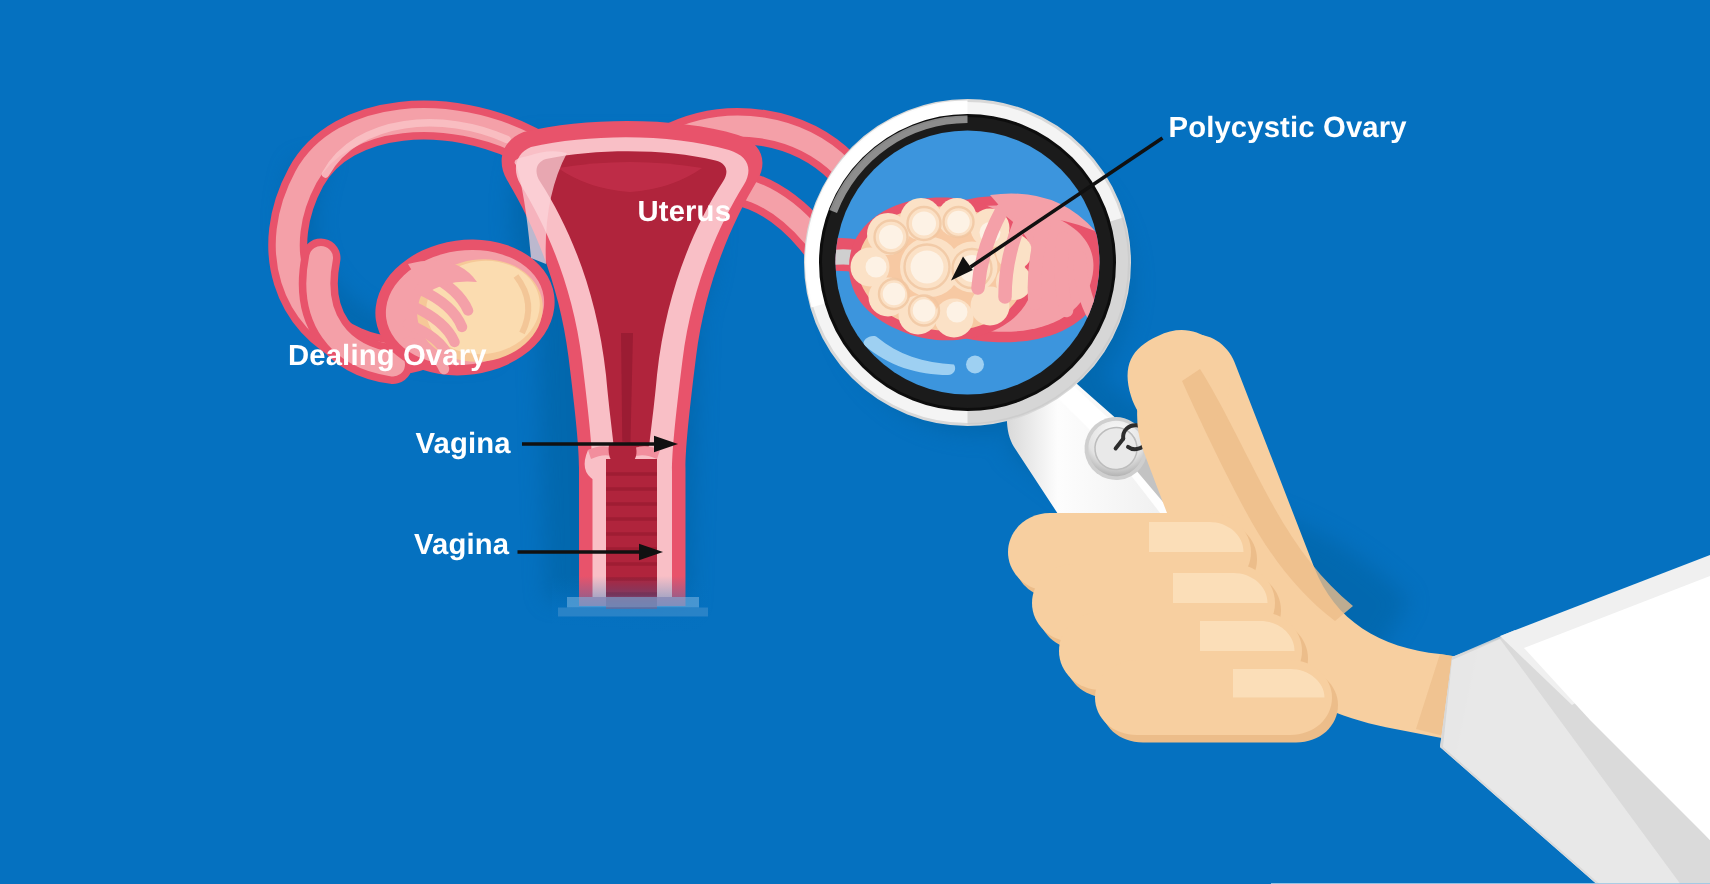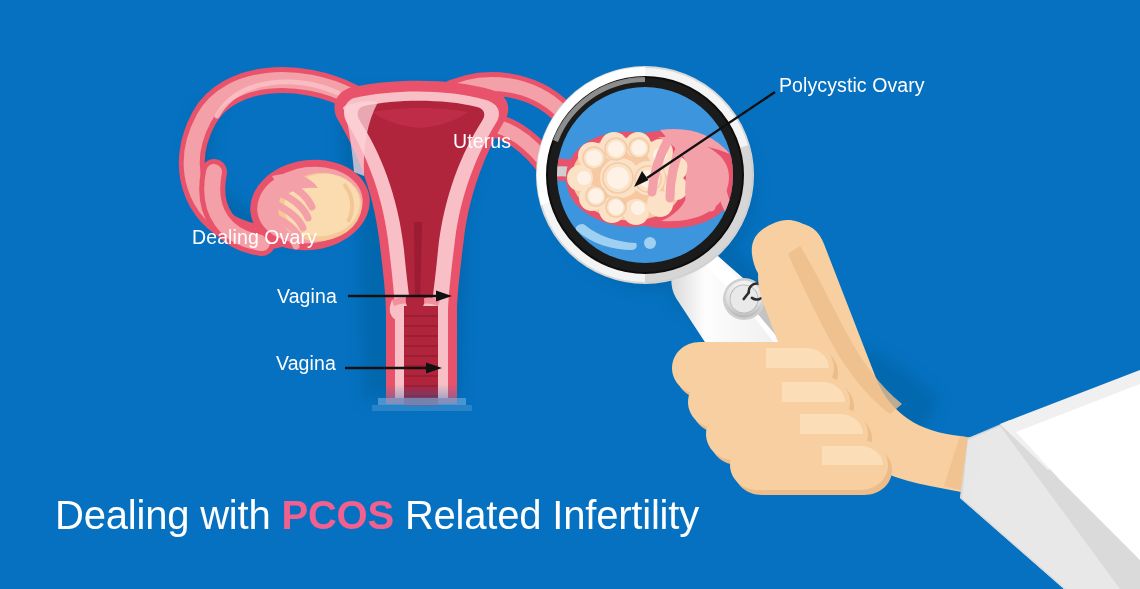--- a/index.html
+++ b/index.html
@@ -24,29 +24,29 @@
     position: absolute;
     left: 0; top: 0;
     width: 1140px;
     height: 589px;
     display: block;
   }
   .label {
     position: absolute;
     color: #ffffff;
     font-size: 19.5px;
-    font-weight: 400;
+    font-weight: 700;
     letter-spacing: 0.1px;
     white-space: nowrap;
     line-height: 1;
   }
   #label-healthy-ovary { left: 192px; top: 228px; }
   #label-cervix       { left: 277px; top: 287px; }
   #label-vagina       { left: 276px; top: 354px; }
-  #label-uterus       { left: 425px; top: 132px; margin-left: 28px; }
+  #label-uterus       { left: 425px; top: 132px; }
   #label-polycystic   { left: 779px; top: 76px; }
 
   #headline {
     position: absolute;
     left: 55px;
     top: 492px;
     font-size: 40px;
     color: #ffffff;
     font-weight: 400;
     white-space: nowrap;
@@ -446,15 +446,14 @@
       </g>
     </g>
   </svg>
 
   <div class="label" id="label-healthy-ovary">Dealing Ovary</div>
   <div class="label" id="label-cervix">Vagina</div>
   <div class="label" id="label-vagina">Vagina</div>
   <div class="label" id="label-uterus">Uterus</div>
   <div class="label" id="label-polycystic">Polycystic Ovary</div>
 
-  <div id="headline"><span class="pre">Dealing with </span><span class="accent">PCOS</span><span class="post"> Related Infertility</span></div>
 
 </div>
 
 </body></html>

